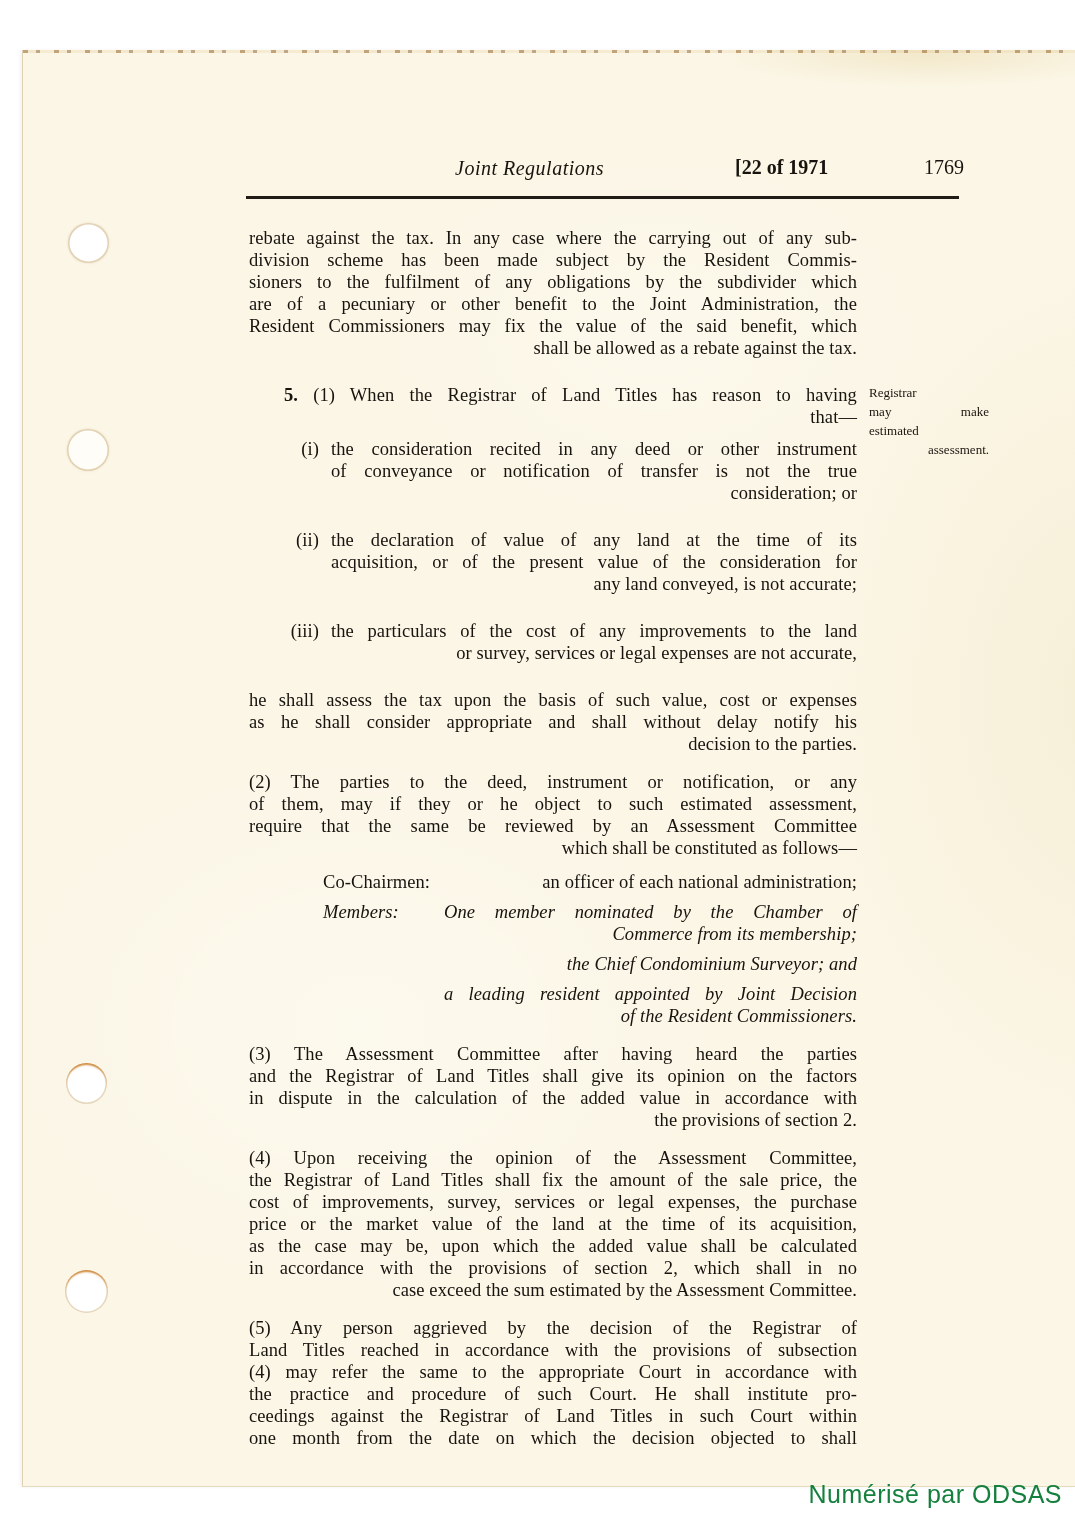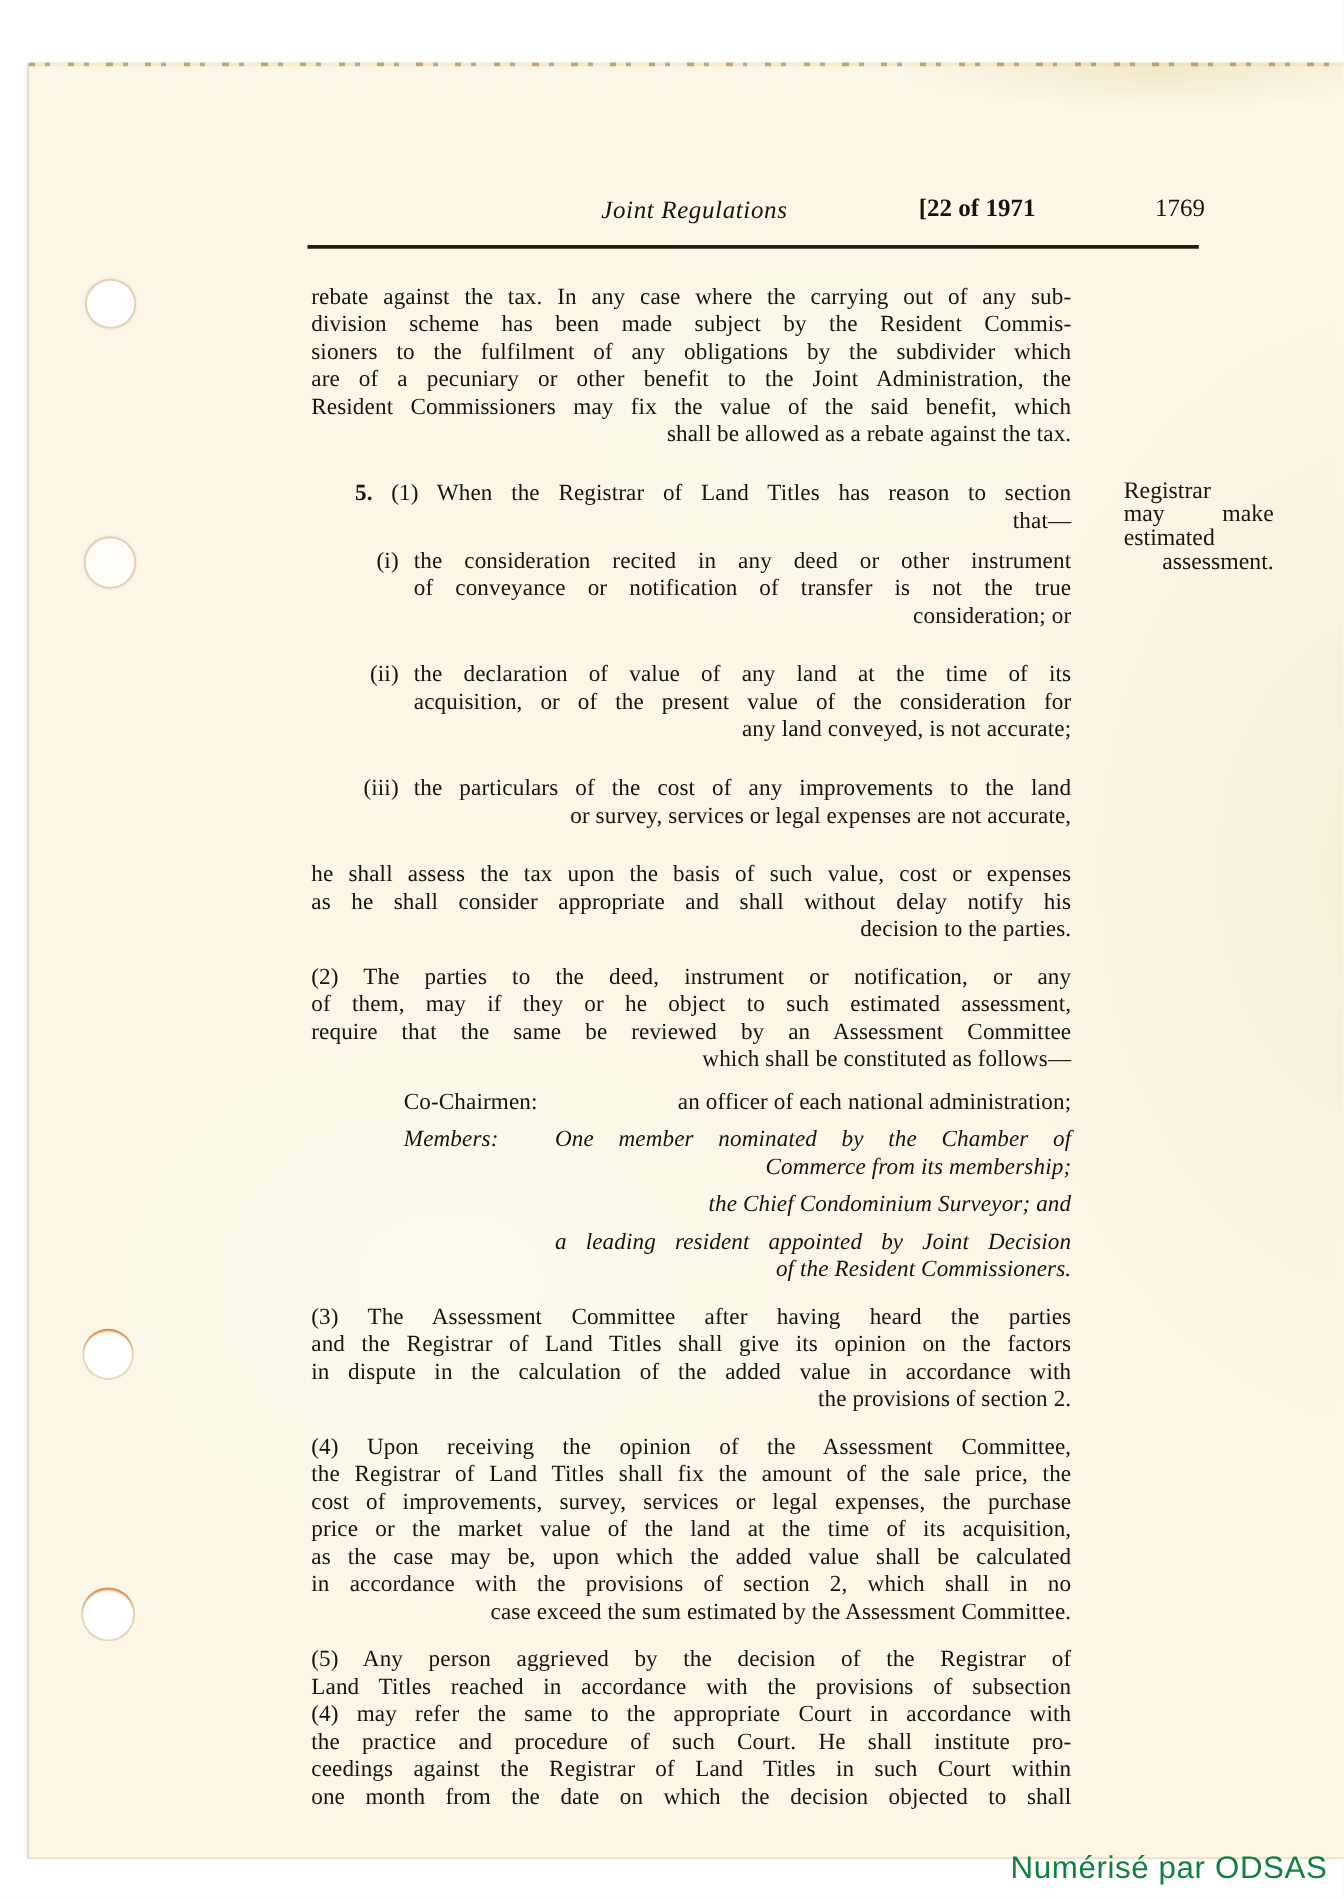--- a/index.html
+++ b/index.html
@@ -36,21 +36,21 @@
     position:absolute; border-radius:50%; background:#ffffff;
     box-shadow:inset 0 0 0 1.5px rgba(193,152,88,0.45), 0 0 2px rgba(170,130,70,0.25);
   }
   .hole.rusty { box-shadow:inset 0 3px 2px -1px rgba(201,117,26,0.75), inset 0 0 0 1.5px rgba(193,152,88,0.4); }
   .hole-1 { left:45px;  top:173px;  width:41px; height:40px; }
   .hole-2 { left:44px;  top:379px;  width:42px; height:42px; background:#fefdf8; }
   .hole-3 { left:43px;  top:1013px; width:41px; height:41px; }
   .hole-4 { left:42px;  top:1220px; width:43px; height:43px; }
 
   
-  .running-title { position:absolute; left:458px; top:107px; font-style:italic; font-size:20px; letter-spacing:0.5px; }
+  .running-title { position:absolute; left:432px; top:107px; font-style:italic; font-size:20px; letter-spacing:0.5px; }
   .citation      { position:absolute; left:712px; top:106px; font-weight:bold; font-size:20px; }
   .page-num      { position:absolute; left:901px; top:106px; font-size:20px; }
   .rule          { position:absolute; left:223px; top:146px; width:713px; height:3px; background:#211c15; }
 
   
   .content-col {
     position:absolute; left:226px; top:177px; width:608px;
     font-size:18.5px; line-height:22px; text-align:left;
     letter-spacing:0.1px;
   }
@@ -68,22 +68,22 @@
 
   .item { position:relative; padding-left:82px; }
   .item .marker { position:absolute; left:0; top:0; width:70px; text-align:right; }
 
   .def-row { position:relative; padding-left:195px; }
   .def-label { position:absolute; left:42px; top:0;margin-left:32px; }
   .def-para + .def-para { margin-top:8px; }
 
   
   .margin-note {
-    position:absolute; left:876px; top:333px; width:120px;
-    font-size:19px; line-height:19px; font-weight:bold; font-weight:normal;
+    position:absolute; left:846px; top:333px; width:120px;
+    font-size:13px; line-height:19px; font-weight:bold; font-weight:normal;
     color:#1a150f;
   }
   .margin-note .jline { font-weight:600; font-weight:normal; }
 
   
   .watermark {
     position:absolute; right:13px; top:1480px;
     font-family:"Liberation Sans","DejaVu Sans",sans-serif;
     font-size:25px; color:#15803d; letter-spacing:0.5px;
   }
@@ -112,21 +112,21 @@
           <div class="jline just">sioners to the fulfilment of any obligations by the subdivider which</div>
           <div class="jline just">are of a pecuniary or other benefit to the Joint Administration, the</div>
           <div class="jline just">Resident Commissioners may fix the value of the said benefit, which</div>
           <div class="jline">shall be allowed as a rebate against the tax.</div>
         </div>
 
       <div class="mt-sec">
         <div class="jline just ind">
           <span class="bold">5.</span>
           <span>(1)</span>
-          <span>When the Registrar of Land Titles has reason to section</span>
+          <span>When the Registrar of Land Titles has reason to having</span>
         </div>
         <div class="jline">that—</div>
       </div>
 
       <div class="item mt-sub">
         <span class="marker">(i)</span>
         <div>
             <div class="jline just">the consideration recited in any deed or other instrument</div>
             <div class="jline just">of conveyance or notification of transfer is not the true</div>
             <div class="jline">consideration; or</div>

